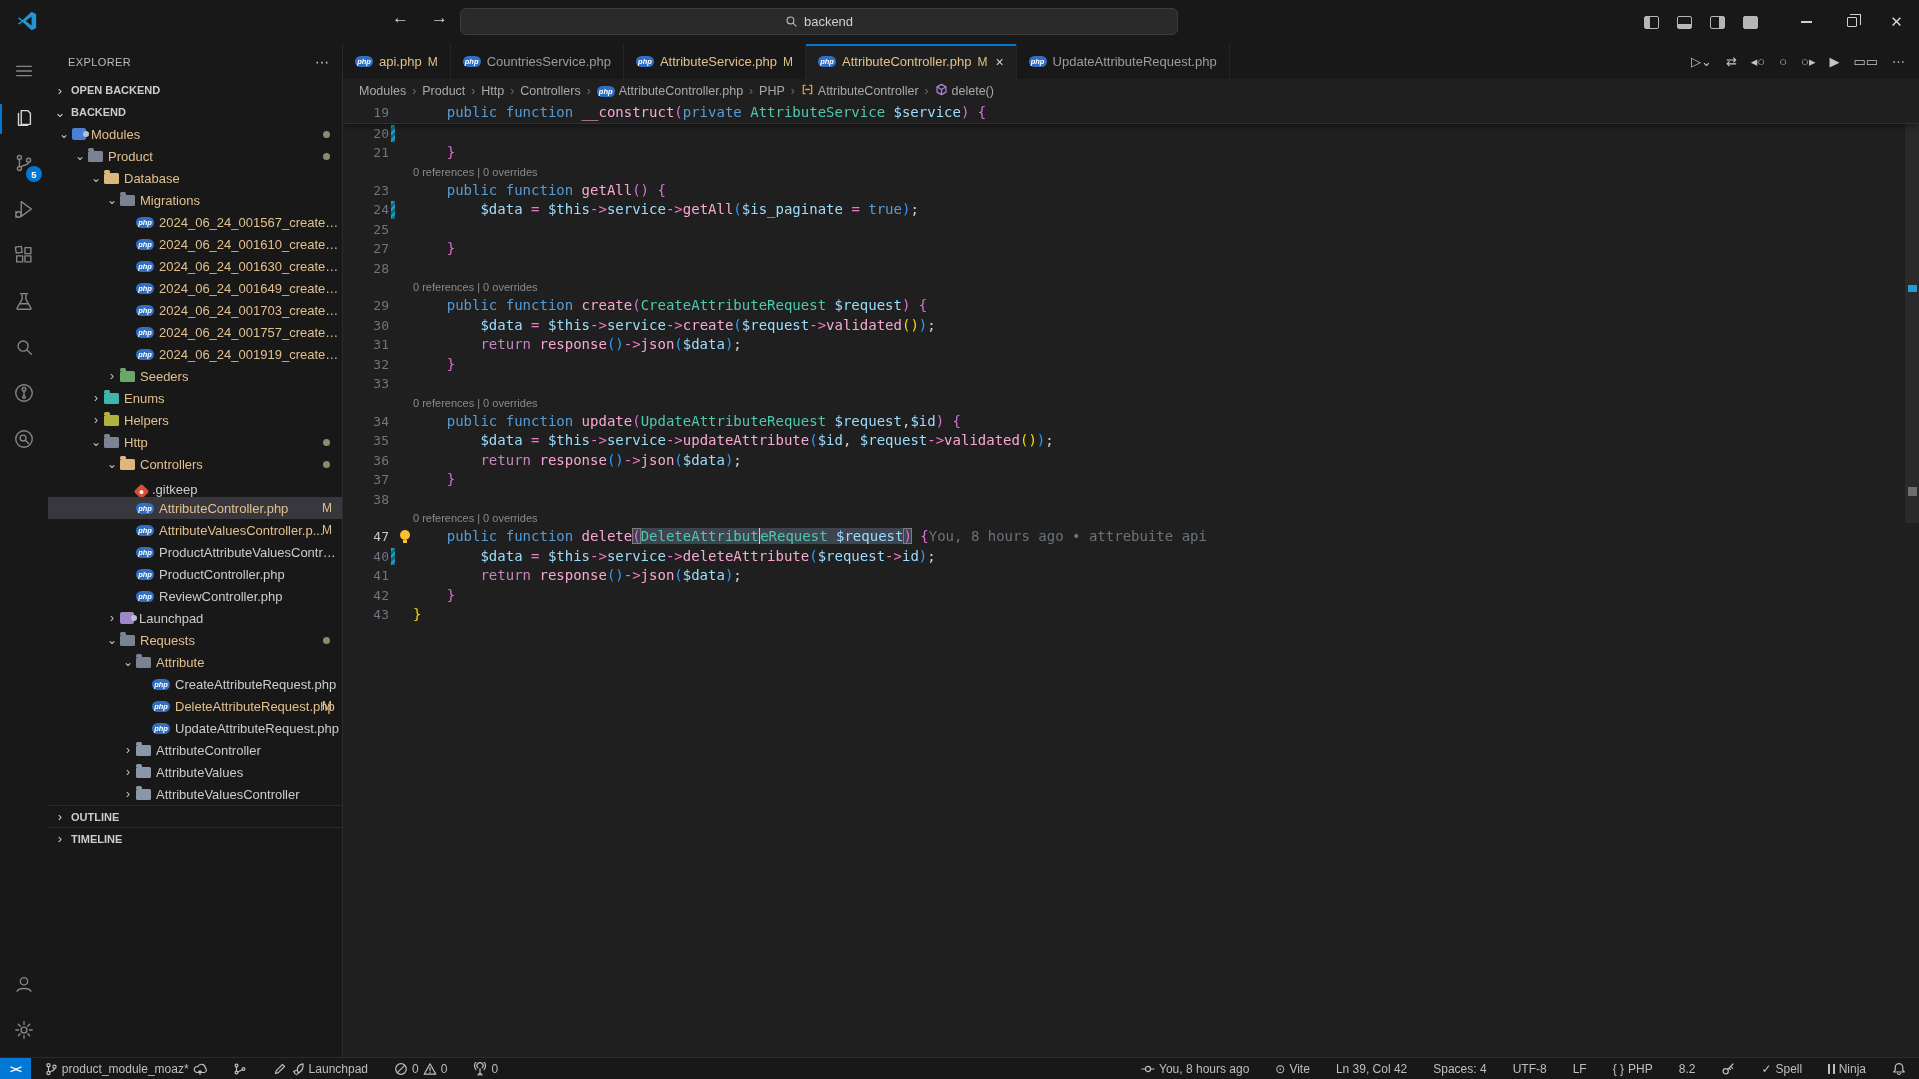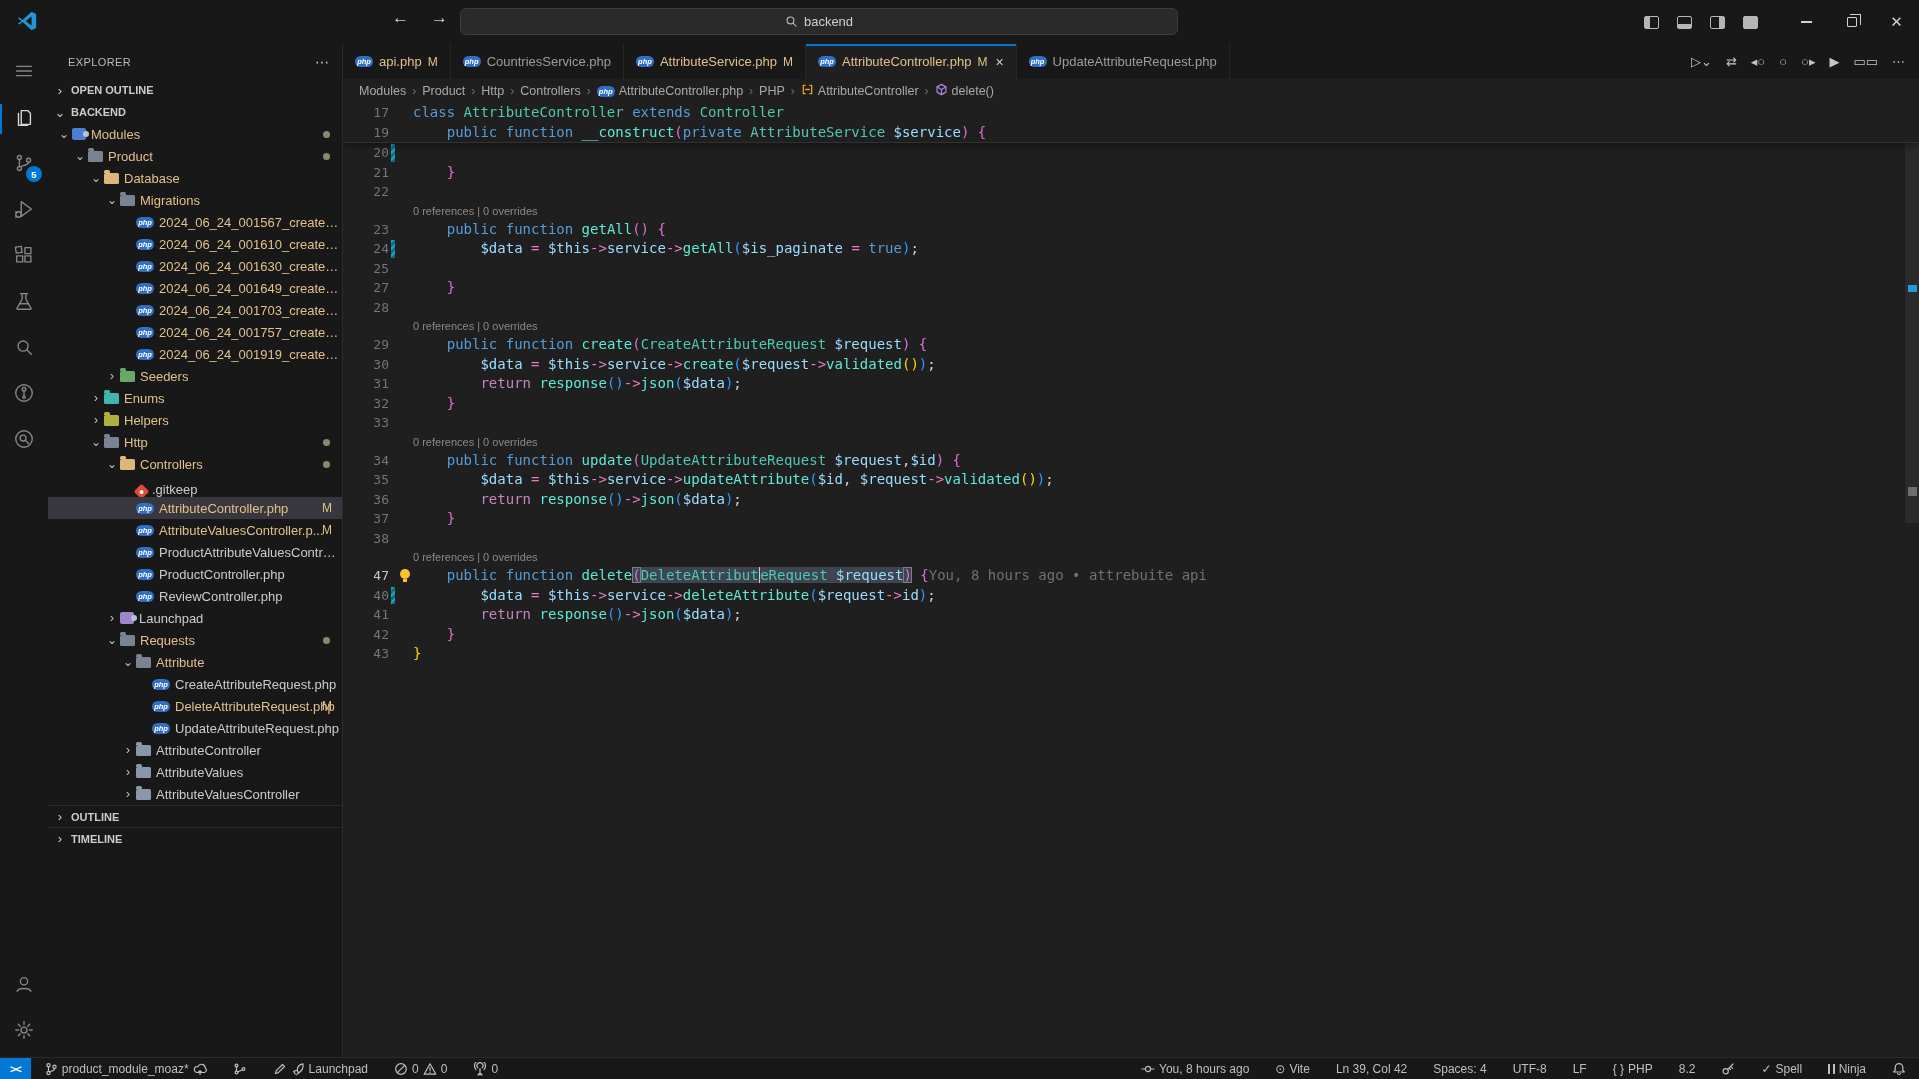--- a/index.html
+++ b/index.html
@@ -80,21 +80,21 @@
   .crow { display:flex; height:19.5px; line-height:19.5px; position:relative; }
   .lnum { width:46px; flex:none; text-align:right; color:#6e7681; font-size:13px; }
   .gutmark { width:8px; flex:none; position:relative; }
   .gutmark.mod::before { content:""; position:absolute; left:2px; top:1px; bottom:1px; width:3.5px; background:repeating-linear-gradient(135deg,#19a3c0 0 2.5px,#0e6e86 2.5px 5px); }
   .bulbslot { width:16px; flex:none; display:flex; align-items:center; justify-content:center; }
   .ctext { white-space:pre; color:#d4d4d4; }
   .clens { height:18px; line-height:18px; padding-left:70px; font-size:11px; color:#8a8a8a; font-family:"Liberation Sans",sans-serif; }
   .sticky { border-bottom:1px solid #313131; box-shadow:0 3px 5px rgba(0,0,0,.35); position:relative; z-index:3; background:#1f1f1f; }
   .blame { color:#6b7278; }
   
-  .k{color:#569cd6}.r{color:#c586c0}.t{color:#4ec9b0}.f{color:#5eead4}.v{color:#9cdcfe}
+  .k{color:#569cd6}.r{color:#c586c0}.t{color:#4ec9b0}.f{color:#f9a8d4}.v{color:#9cdcfe}
   .o{color:#f07cc3}.w{color:#d4d4d4}.n{color:#569cd6}.m{color:#da70d6}.b{color:#2e9cff}.y{color:#ffd700}
   .hl{background:#3f4451}
   .box{outline:1px solid #7e7e7e; outline-offset:-1px; background:#3f4451;}
   .cur{display:inline-block;width:1.5px;height:16px;background:#cfcfcf;vertical-align:-2.5px}
   .bulb { width:13px; height:13px; position:relative; }
   .bulb::before { content:""; position:absolute; left:1.5px; top:0; width:10px; height:10px; border-radius:50%; background:#fbc02d; }
   .bulb::after { content:""; position:absolute; left:4.5px; bottom:0; width:4px; height:3.5px; background:#fbc02d; }
   .overview { position:absolute; right:0; top:0; bottom:0; width:14px; }
   .ov-slider { position:absolute; right:0; top:0; width:14px; height:420px; background:rgba(121,121,121,.12); }
   .ov-mark1 { position:absolute; right:2px; top:182px; width:9px; height:7px; background:#1f9cd8; }
@@ -230,21 +230,21 @@
         </div>
       </div>
 
     <div class="sidebar">
       <div class="sb-head">
         <span>EXPLORER</span>
         <span class="more">⋯</span>
       </div>
       <div class="sb-sec">
         <span class="chev">›</span>
-          <span>OPEN OUTLINE</span>
+          <span>OPEN BACKEND</span>
       </div>
       <div class="sb-sec">
         <span class="chev">⌄</span>
           <span>BACKEND</span>
       </div>
       <div id="tree">
           <div class="tree-row" style="padding-left: 8px;">
             <span class="chev">⌄</span>
             <span class="module-ic" style="--fc: #4a7fd4;"></span>
             <span class="lbl mod">Modules</span>
@@ -495,50 +495,38 @@
             <span><svg width="13" height="13" viewBox="0 0 14 14" fill="none" stroke="#b180d7" stroke-width="1.3">
                 <path d="M7 1.5l4.8 2.7v5.6L7 12.5 2.2 9.8V4.2z"></path>
                 <path d="M2.4 4.3L7 7l4.6-2.7M7 7v5.3"></path>
               </svg></span>
             <span>delete()</span>
           </span>
         </div>
       <div class="code-area">
         <div class="sticky" id="sticky">
             <div class="crow">
-              <span class="lnum">17</span>
-              <span class="gutmark"></span>
-              <span class="bulbslot"></span>
-              <span class="ctext"><span class="k">class </span><span class="t">AttributeController</span><span class="w"> </span><span class="k">extends</span><span class="w"> </span><span class="t">Controller</span></span>
-            </div>
-            <div class="crow">
               <span class="lnum">19</span>
               <span class="gutmark"></span>
               <span class="bulbslot"></span>
               <span class="ctext"><span class="w">    </span><span class="k">public</span><span class="w"> </span><span class="k">function</span><span class="w"> </span><span class="f">__construct</span><span class="m">(</span><span class="k">private</span><span class="w"> </span><span class="t">AttributeService</span><span class="w"> </span><span class="v">$service</span><span class="m">)</span><span class="w"> </span><span class="m">{</span></span>
             </div>
           </div>
         <div id="code">
             <div class="crow">
               <span class="lnum">20</span>
               <span class="gutmark mod"></span>
               <span class="bulbslot"></span>
               <span class="ctext"></span>
             </div>
             <div class="crow">
               <span class="lnum">21</span>
               <span class="gutmark"></span>
               <span class="bulbslot"></span>
               <span class="ctext"><span class="w">    </span><span class="m">}</span></span>
-            </div>
-            <div class="crow">
-              <span class="lnum">22</span>
-              <span class="gutmark"></span>
-              <span class="bulbslot"></span>
-              <span class="ctext"></span>
             </div>
             <div class="clens">0 references | 0 overrides</div>
             <div class="crow">
               <span class="lnum">23</span>
               <span class="gutmark"></span>
               <span class="bulbslot"></span>
               <span class="ctext"><span class="w">    </span><span class="k">public</span><span class="w"> </span><span class="k">function</span><span class="w"> </span><span class="f">getAll</span><span class="m">()</span><span class="w"> </span><span class="m">{</span></span>
             </div>
             <div class="crow">
               <span class="lnum">24</span>

